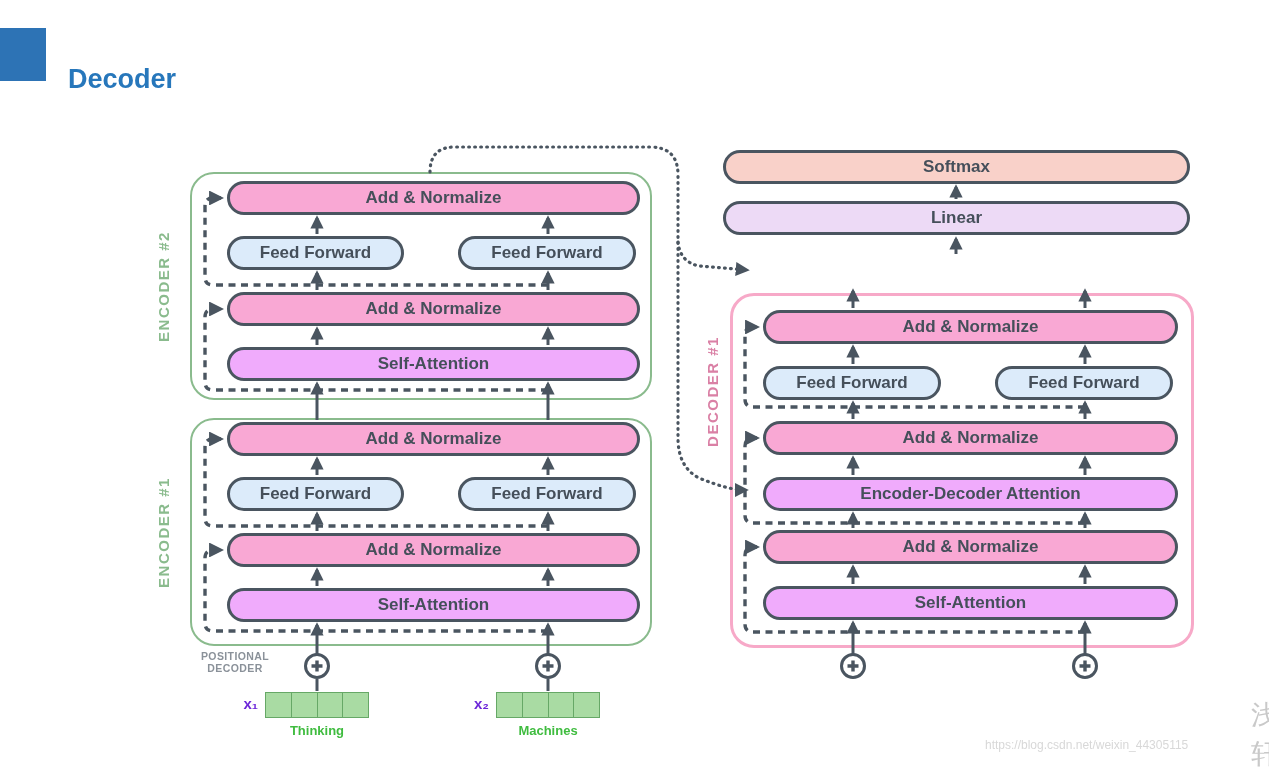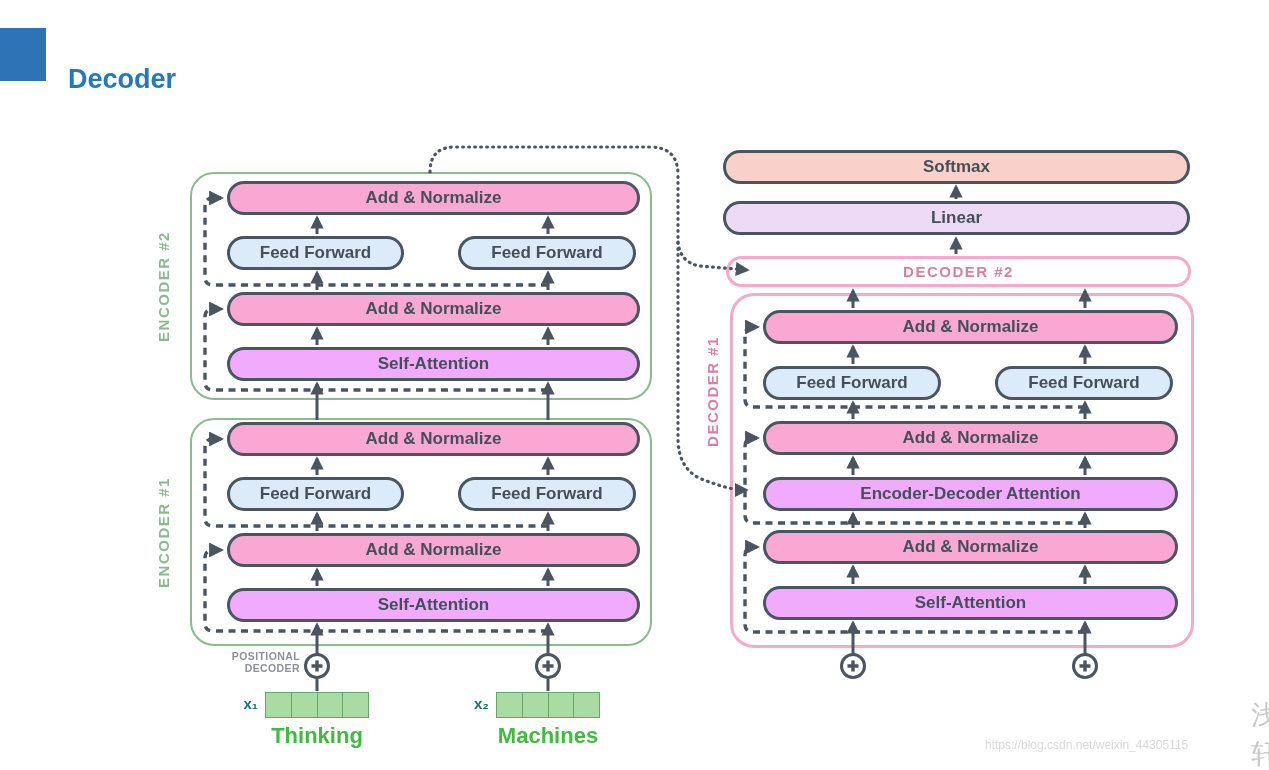--- a/index.html
+++ b/index.html
@@ -32,30 +32,30 @@
   .peach{background:#f0abfc;}
   .salmon{background:#f9d1c9;}
   .lavender{background:#eddaf6;}
   .dec2-pill{height:31px;border:3px solid #f8a8c8;border-radius:16px;background:#ffffff;
         color:#d9809f;font-size:15px;letter-spacing:1.5px;font-weight:600;}
 
   
   svg.wires{position:absolute;left:0;top:0;z-index:5;pointer-events:none;}
 
   
-  .pos-enc-label{position:absolute;left:170px;top:651px;width:130px;text-align:right;
+  .pos-enc-label{position:absolute;left:170px;top:651px;width:130px;text-align:center;
       font-size:10.5px;line-height:11.5px;font-weight:bold;color:#8a9199;letter-spacing:0.4px;z-index:3;}
   .embed-box{position:absolute;top:692px;width:104px;height:26px;box-sizing:border-box;
       background:#a9dba3;border:1.5px solid #66a866;display:flex;z-index:3;}
   .embed-cell{flex:1;border-right:1.5px solid #66a866;}
   .embed-cell:last-child{border-right:none;}
   .x-label{position:absolute;top:695px;width:38px;text-align:right;
-      font-size:15px;font-weight:bold;color:#0f766e;z-index:3;}
+      font-size:15px;font-weight:bold;color:#6d28d9;z-index:3;}
   .token-word{position:absolute;top:723px;width:160px;text-align:center;
-      font-size:22px;font-weight:bold;color:#3fbc3f;z-index:3;}
+      font-size:13px;font-weight:bold;color:#3fbc3f;z-index:3;}
 
   
   .watermark-url{position:absolute;left:985px;top:738px;font-size:12px;color:#d8d8d8;z-index:6;}
   .watermark-char{position:absolute;left:1251px;font-size:27px;color:#c9c9c9;z-index:6;}
 </style>
 </head>
 <body>
 
 <div class="slide">
 
@@ -73,21 +73,20 @@
   <div class="container enc-box" style="left:190px;top:418px;width:462px;height:228px;"></div>
   <div class="stack-label enc-label" style="left:103px;top:524px;width:120px;">ENCODER #1</div>
   <div class="pill green" style="left:227px;top:422px;width:413px;">Add &amp; Normalize</div>
   <div class="pill blue" style="left:227px;top:477px;width:177px;">Feed Forward</div>
   <div class="pill blue" style="left:458px;top:477px;width:178px;">Feed Forward</div>
   <div class="pill green" style="left:227px;top:533px;width:413px;">Add &amp; Normalize</div>
   <div class="pill peach" style="left:227px;top:588px;width:413px;">Self-Attention</div>
 
   <div class="pill lavender" style="left:723px;top:201px;width:467px;">Linear</div>
   <div class="pill salmon" style="left:723px;top:150px;width:467px;">Softmax</div>
-  <div class="pill dec2-pill" style="left:726px;top:256px;width:465px;">DECODER #2</div>
 
   <div class="container dec-box" style="left:730px;top:293px;width:464px;height:355px;"></div>
   <div class="stack-label dec-label" style="left:650px;top:383px;width:124px;">DECODER #1</div>
   <div class="pill green" style="left:763px;top:310px;width:415px;">Add &amp; Normalize</div>
   <div class="pill blue" style="left:763px;top:366px;width:178px;">Feed Forward</div>
   <div class="pill blue" style="left:995px;top:366px;width:178px;">Feed Forward</div>
   <div class="pill green" style="left:763px;top:421px;width:415px;">Add &amp; Normalize</div>
   <div class="pill peach" style="left:763px;top:477px;width:415px;">Encoder-Decoder Attention</div>
   <div class="pill green" style="left:763px;top:530px;width:415px;">Add &amp; Normalize</div>
   <div class="pill peach" style="left:763px;top:586px;width:415px;">Self-Attention</div>

